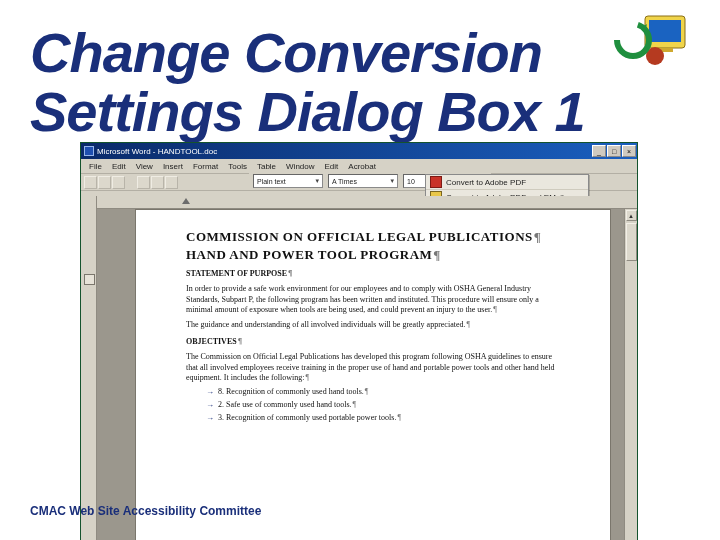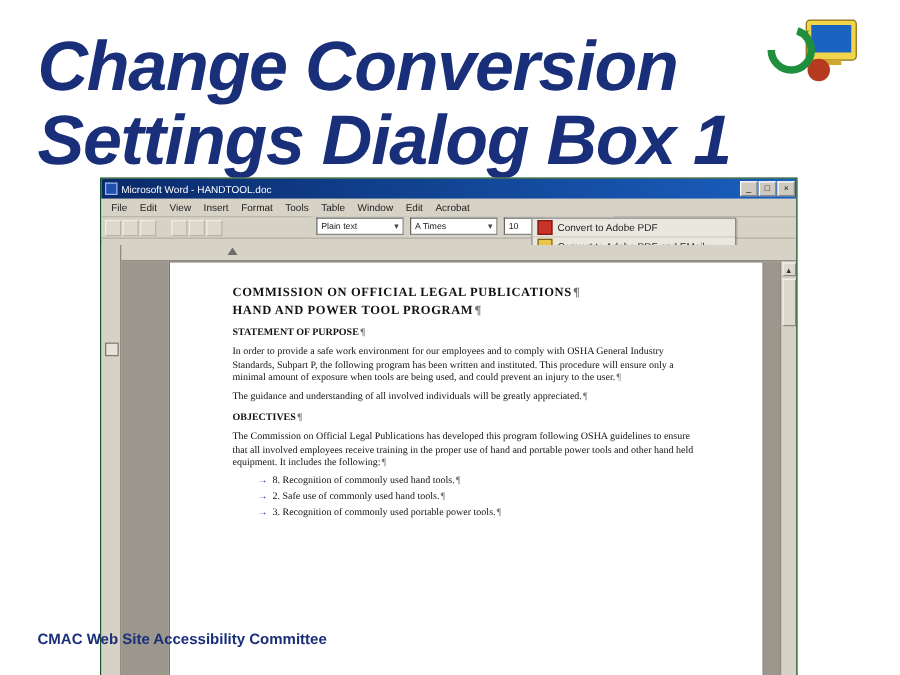--- a/index.html
+++ b/index.html
@@ -213,21 +213,21 @@
     font-family: "Times New Roman", serif;
     font-size: 8px;
     color: #111;
     line-height: 1.35;
     overflow: hidden;
   }
   .page .pilcrow::after { content: "¶"; color: #777; margin-left: 1px; }
   .page .hdr {
     font-weight: bold;
     letter-spacing: 0.5px;
-    font-size: 10px;
+    font-size: 13px;
   }
   .page .subh { font-weight: bold; margin-top: 6px; }
   .page p { margin-top: 4px; }
   .page .obj-list { margin-top: 3px; padding-left: 20px; }
   .page .obj-list div { margin-top: 2px; }
   .page .arrow::before { content: "→"; margin-right: 4px; color: #1a2f7a; font-size: 8px; }
   .scroll-v {
     position: absolute;
     top: 13px;
     right: 0;

